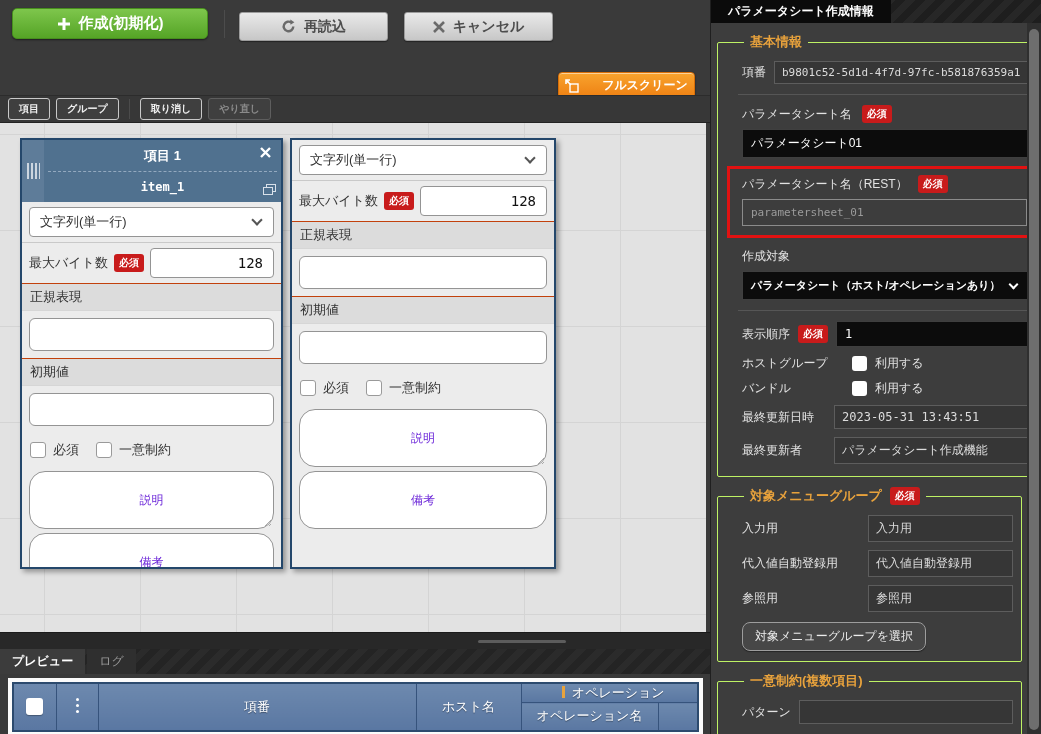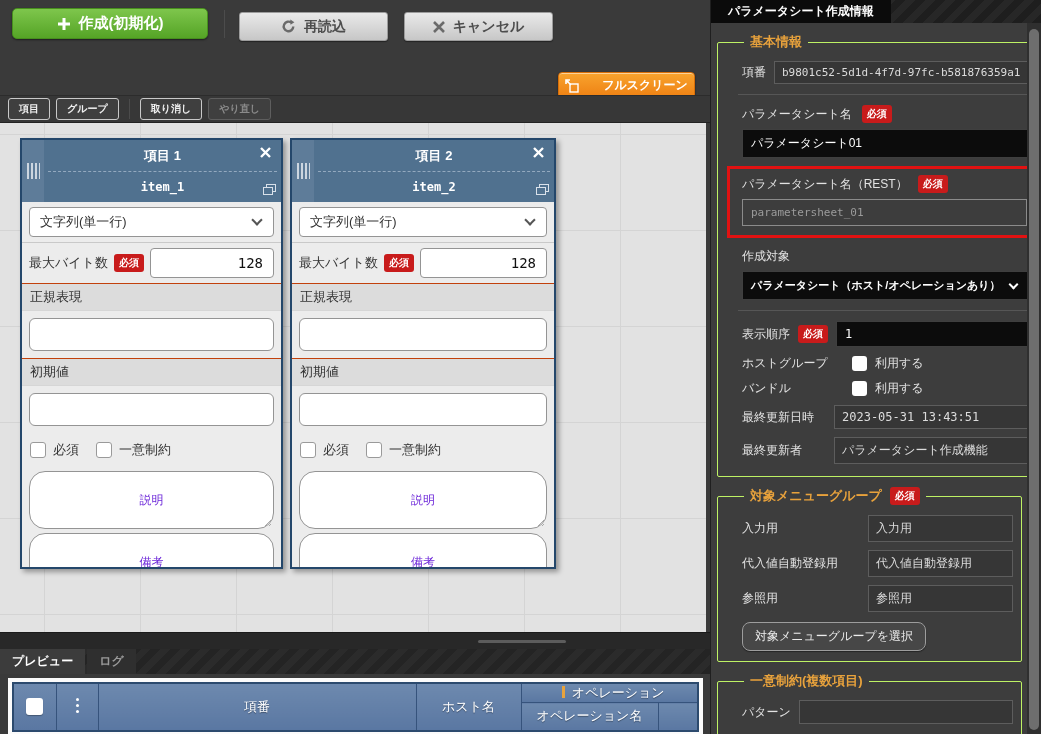--- a/index.html
+++ b/index.html
@@ -81,21 +81,21 @@
     background:repeating-linear-gradient(135deg, transparent 0 2px, #999 2px 3px); cursor:nwse-resize;
     clip-path:polygon(100% 0, 100% 100%, 0 100%); }
 
   
   #splitter { position:absolute; left:0; top:632px; width:710px; height:17px; background:#282828; border-top:1px solid #1b1b1b; }
   #splitter .handle { position:absolute; left:478px; top:7px; width:88px; height:3px; background:#5c5c5c; border-radius:2px; cursor:row-resize; }
   #bottom-tabbar { position:absolute; left:0; top:649px; width:710px; height:25px;
     background:repeating-linear-gradient(-45deg,#242424 0 7px,#2b2b2b 7px 14px); display:flex; align-items:stretch; }
   .btab { padding:0 12px; display:flex; align-items:center; font-size:12px; cursor:pointer; }
   .btab.active { background:#3c3c3c; color:#fff; font-weight:bold; }
-  .btab.inactive { background:#2f2f2f; color:#9a9a9a; margin-left:2px;font-weight:bold; }
+  .btab.inactive { background:#2f2f2f; color:#9a9a9a; margin-left:2px; }
 
   
   #preview-frame { position:absolute; left:8px; top:678px; width:695px; height:70px; background:#fbfbfb; padding:4px; }
   #preview-table { border-collapse:collapse; table-layout:fixed; width:685px; }
   #preview-table th { border:1px solid #36537c; background:linear-gradient(#6d89ae,#5a77a2);
     color:#fff; font-size:13px; font-weight:normal; text-shadow:0 1px 1px rgba(0,0,0,.4); text-align:center; }
   #preview-table { border:2px solid #2c4a6e; }
   th.op-group { background:linear-gradient(#4a6694,#3f5c8c); text-align:left; padding-left:8px; }
   .opbar { display:inline-block; width:3px; height:12px; background:#e8a33d; margin-right:7px; vertical-align:-1px; }
   .tcb { width:17px; height:17px; background:#fff; border-radius:3px; margin:0 auto; cursor:pointer;
@@ -245,39 +245,20 @@
         <span>説明</span>
         <span class="rsz"></span>
       </div>
       <div class="ta">
         <span>備考</span>
 
       </div>
     </div>
 
     <div class="card" id="card-2">
-      <div class="card-header">
-        <div class="drag-handle">
-            <div class="drag-bars"></div>
-          </div>
-        <div class="card-title">項目 2</div>
-        <div class="card-dash"></div>
-        <div class="card-name mono">item_2</div>
-        <div class="card-close">
-          <svg width="11" height="11" viewBox="0 0 11 11">
-              <path d="M1 1 L10 10 M10 1 L1 10" stroke="#fff" stroke-width="2.4"></path>
-            </svg>
-        </div>
-        <div class="card-open">
-          <svg width="13" height="11" viewBox="0 0 13 11">
-              <rect x="3.5" y="0.5" width="9" height="7" fill="none" stroke="#d9e1ea"></rect>
-              <rect x="0.5" y="3.5" width="9" height="7" fill="#50718f" stroke="#d9e1ea"></rect>
-            </svg>
-        </div>
-      </div>
       <div class="crow">
         <div class="select-box">
           <span>文字列(単一行)</span>
           <span class="chev"></span>
         </div>
       </div>
       <div class="maxrow">
         <span class="lbl">最大バイト数</span>
         <span class="badge">必須</span>
         <div class="num-input mono">128</div>

